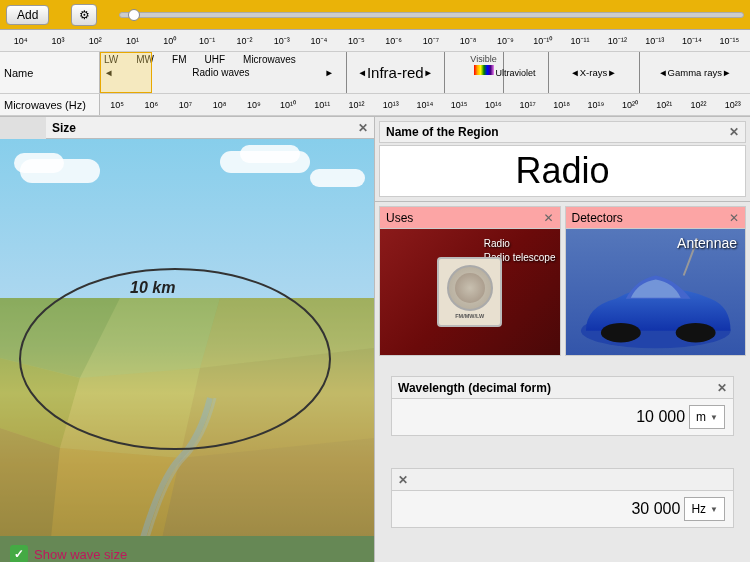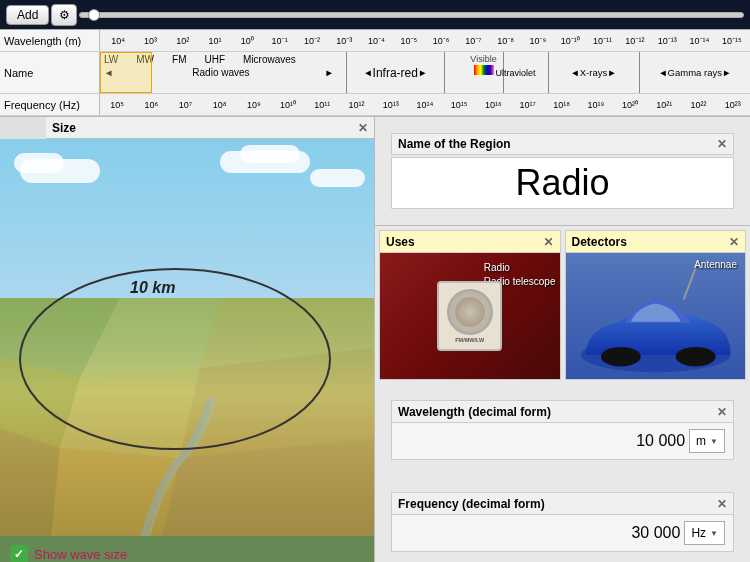--- a/index.html
+++ b/index.html
@@ -9,25 +9,25 @@
       overflow: hidden;
       font-family: Arial, sans-serif;
       font-size: 12px;
       background: #d0d0d0;
     }
 
     
     #toolbar {
       display: flex;
       align-items: center;
-      background: #0f172a;
+      background: #eab308;
       border-bottom: 1px solid #aaa;
       padding: 3px 6px;
       height: 30px;
-      gap: 2px;
+      gap: 22px;
     }
     #toolbar button {
       padding: 2px 10px;
       border: 1px solid #999;
       background: linear-gradient(#fff, #ddd);
       border-radius: 4px;
       font-size: 12px;
       cursor: pointer;
     }
     #toolbar .gear-btn {
@@ -240,21 +240,21 @@
     #right-panel {
       flex: 1;
       display: flex;
       flex-direction: column;
       background: #e8e8e8;
     }
 
     
     #region-name-box {
       border-bottom: 1px solid #bbb;
-      padding: 16px;
+      padding: 4px;
     }
 
     .region-title-bar {
       background: #f0f0f0;
       border-bottom: 1px solid #bbb;
       border: 1px solid #ccc;
       padding: 2px 6px;
       font-size: 12px;
       font-weight: bold;
       display: flex;
@@ -285,25 +285,25 @@
 
     .uses-box, .detectors-box {
       flex: 1;
       border: 1px solid #ccc;
       background: #f5f5f5;
       display: flex;
       flex-direction: column;
     }
 
     .sub-panel-header {
-      background: #fef9c3;
+      background: #fca5a5;
       border-bottom: 1px solid #ccc;
       padding: 2px 6px;
       font-size: 12px;
-      font-weight: bold;
+      font-weight: normal;
       display: flex;
       align-items: center;
       justify-content: space-between;
       height: 22px;
     }
 
     .uses-content {
       flex: 1;
       display: flex;
       position: relative;
@@ -340,21 +340,21 @@
       overflow: hidden;
       display: flex;
       align-items: flex-end;
       justify-content: flex-end;
     }
 
     .detectors-label {
       position: absolute;
       top: 6px;
       right: 8px;
-      font-size: 10px;
+      font-size: 14px;
       color: white;
       text-shadow: 1px 1px 2px black;
     }
 
     
     #wavelength-decimal, #frequency-decimal {
       border: 1px solid #ccc;
       margin: 16px;
       background: #f5f5f5;
     }
@@ -409,21 +409,20 @@
   <button>Add</button>
   <div class="gear-btn">⚙</div>
   <div class="slider-track">
     <div class="slider-thumb"></div>
   </div>
 </div>
 
 <div class="spectrum-container">
 
   <div class="spectrum-row">
-    <div class="row-label">Wavelength (m)</div>
     <div class="spectrum-scale">
       <div class="wavelength-ticks">
         <span>10⁴</span>
         <span>10³</span>
         <span>10²</span>
         <span>10¹</span>
         <span>10⁰</span>
         <span>10⁻¹</span>
         <span>10⁻²</span>
         <span>10⁻³</span>
@@ -458,21 +457,21 @@
         <div style="width:95%; display:flex; align-items:center; font-size:9.5px;">
           <span style="margin-right:4px;">◄</span>
           <span style="font-size:10px; text-align:center; flex:1;">Radio waves</span>
           <span>►</span>
         </div>
       </div>
 
       <div style="position:absolute; left:38%; width:15%; height:100%; border-right:1px solid #888; display:flex; flex-direction:column; align-items:center; justify-content:center;">
         <div style="font-size:9.5px; display:flex; align-items:center;">
           <span>◄</span>
-          <span style="font-size:12px;">Infra-red</span>
+          <span style="font-size:15px;">Infra-red</span>
           <span>►</span>
         </div>
       </div>
 
       <div style="position:absolute; left:53%; width:6%; height:100%; border-right:1px solid #888; display:flex; flex-direction:column; align-items:center; justify-content:flex-start; padding-top:2px;margin-left:20px;">
         <div style="font-size:9px; color:#444; text-align:center;">Visible</div>
         <div style="width:20px; height:10px; background:linear-gradient(to right, red, orange, yellow, green, blue, indigo, violet); margin-top:1px;"></div>
       </div>
 
       <div style="position:absolute; left:59%; width:10%; height:100%; border-right:1px solid #888; display:flex; align-items:center; justify-content:center;">
@@ -493,21 +492,21 @@
           <span>Gamma rays</span>
           <span>►</span>
         </div>
       </div>
 
       <div style="position:absolute; left:0; width:8%; height:100%; background:rgba(255,220,100,0.35); border:1px solid #e8a800; pointer-events:none;"></div>
     </div>
   </div>
 
   <div class="spectrum-row">
-    <div class="row-label">Frequency (Hz)</div>
+    <div class="row-label">Microwaves (Hz)</div>
     <div class="spectrum-scale">
       <div class="freq-ticks">
         <span>10⁵</span>
         <span>10⁶</span>
         <span>10⁷</span>
         <span>10⁸</span>
         <span>10⁹</span>
         <span>10¹⁰</span>
         <span>10¹¹</span>
         <span>10¹²</span>
@@ -665,21 +664,20 @@
         <span class="decimal-number">10 000</span>
         <div class="unit-selector">
           <span>m</span>
           <span class="dropdown-arrow">▼</span>
         </div>
       </div>
     </div>
 
     <div id="frequency-decimal">
       <div class="decimal-header">
-        <span>Frequency (decimal form)</span>
         <span class="close-x">✕</span>
       </div>
       <div class="decimal-value-row">
         <span class="decimal-number">30 000</span>
         <div class="unit-selector">
           <span>Hz</span>
           <span class="dropdown-arrow">▼</span>
         </div>
       </div>
     </div>

